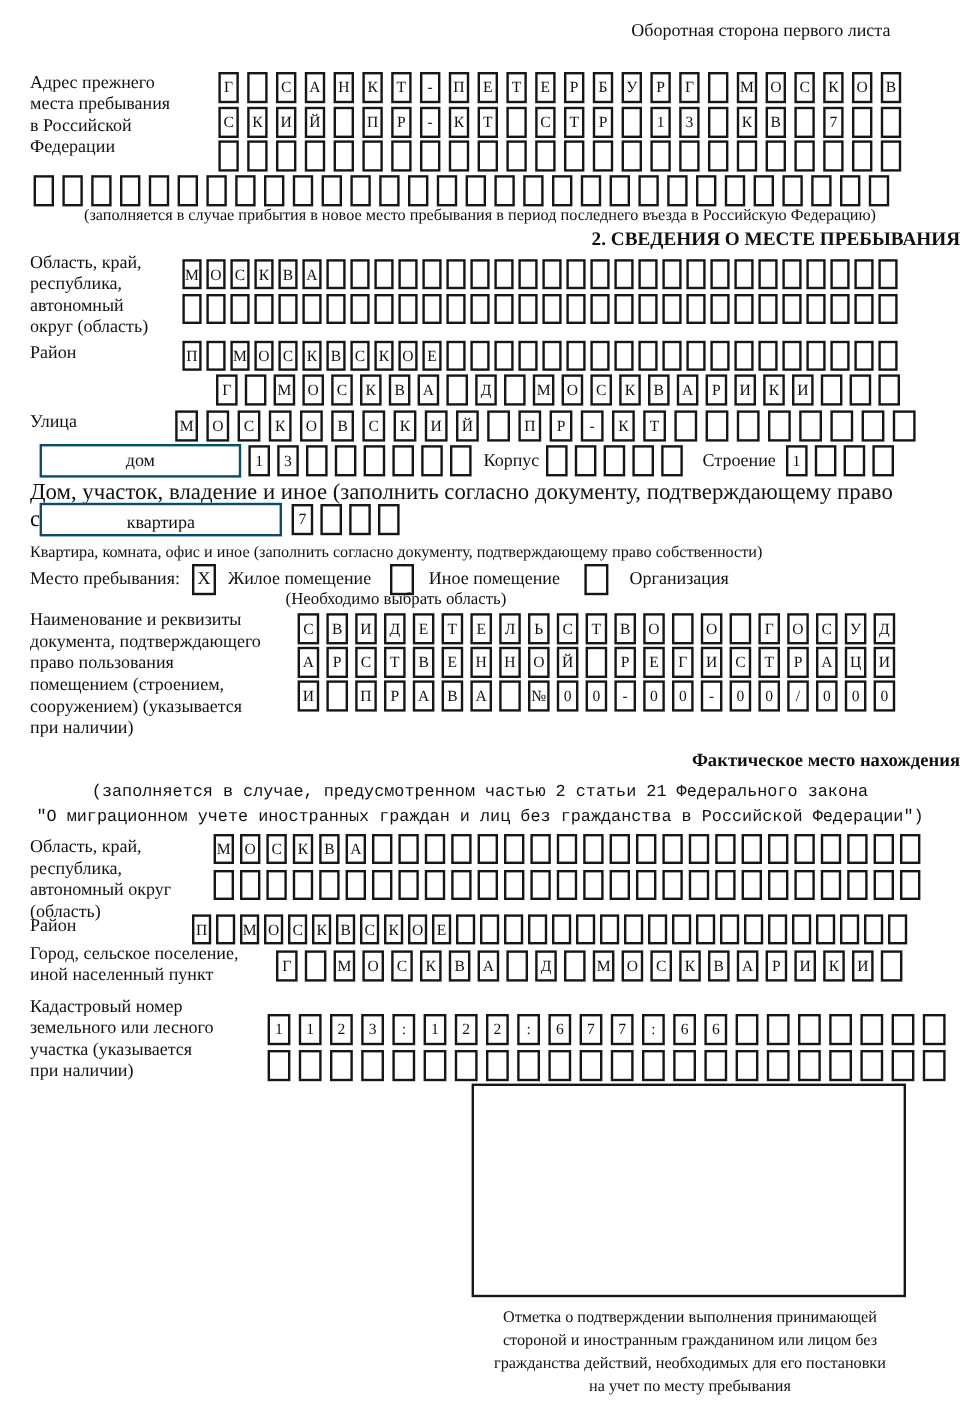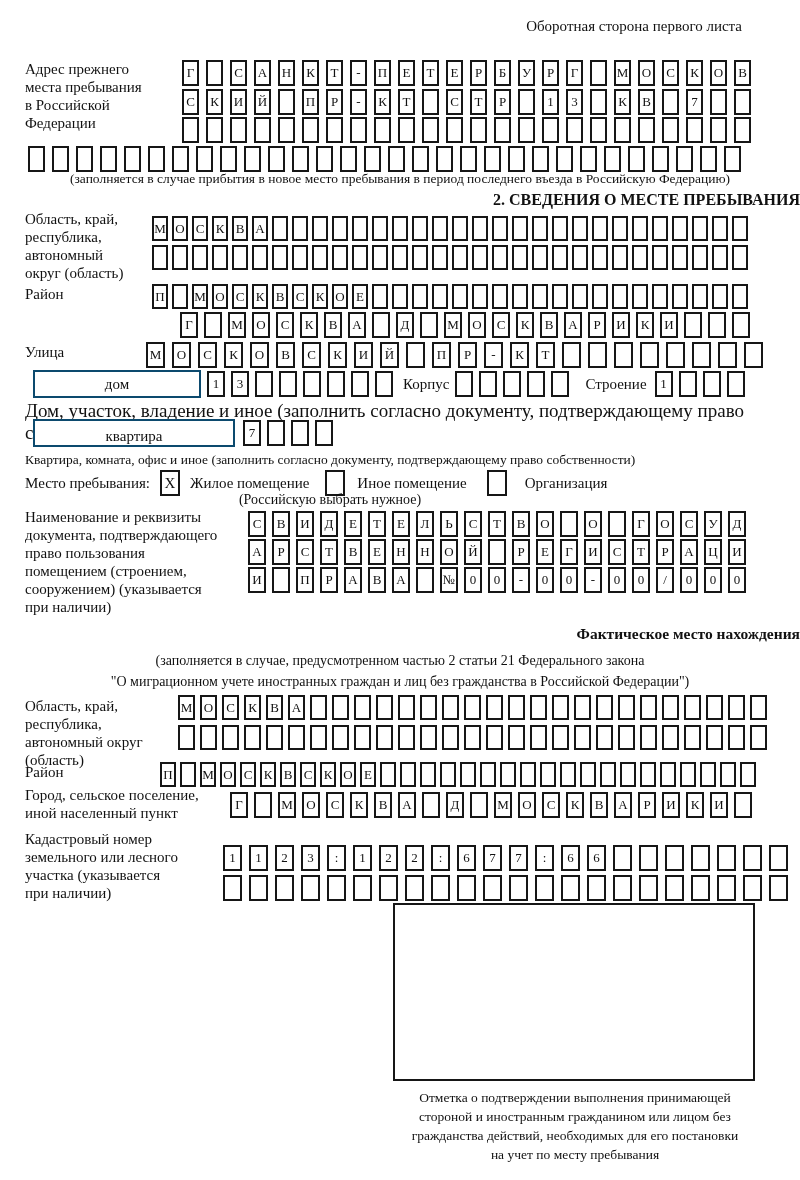--- a/index.html
+++ b/index.html
@@ -360,21 +360,21 @@
     <span class="inline-lbl">Место пребывания:</span>
     <span class="chk" style="margin-left:10px;">X</span>
     <span class="inline-lbl" style="margin-left:10px;">Жилое помещение</span>
     <span class="chk" style="margin-left:16px;"></span>
     <span class="inline-lbl" style="margin-left:12px;">Иное помещение</span>
     <span class="chk" style="margin-left:20px;"></span>
     <span class="inline-lbl" style="margin-left:18px;">Организация</span>
   </div>
 
   <div class="abs" style="left:25px;top:452px;font-size:13.5px;">Квартира, комната, офис и иное (заполнить согласно документу, подтверждающему право собственности)</div>
-  <div class="abs" style="left:25px;top:492px;width:610px;text-align:center;font-size:14px;">(Российскую выбрать нужное)</div>
+  <div class="abs" style="left:25px;top:492px;width:610px;text-align:center;font-size:14px;">(Необходимо выбрать область)</div>
 
   <div class="abs lbl" style="left:25px;top:508px;width:220px;">Наименование и реквизиты
 документа, подтверждающего
 право пользования
 помещением (строением,
 сооружением) (указывается
 при наличии)</div>
   <div class="abs grid gc" style="left:248px;top:511px;">
       <span class="cell">С</span>
       <span class="cell">В</span>
@@ -439,21 +439,21 @@
       <span class="cell">-</span>
       <span class="cell">0</span>
       <span class="cell">0</span>
       <span class="cell">/</span>
       <span class="cell">0</span>
       <span class="cell">0</span>
       <span class="cell">0</span>
     </div>
 
   <div class="abs title" style="left:0;top:625px;font-size:15.5px;">Фактическое место нахождения</div>
-  <div class="abs note" style="left:0;top:650px;">(заполняется в случае, предусмотренном частью 2 статьи 21 Федерального закона
+  <div class="abs note" style="left:0;top:650px;font-family:Liberation Mono, monospace;">(заполняется в случае, предусмотренном частью 2 статьи 21 Федерального закона
 "О миграционном учете иностранных граждан и лиц без гражданства в Российской Федерации")</div>
 
   <div class="abs lbl" style="left:25px;top:697px;width:150px;">Область, край,
 республика,
 автономный округ
 (область)</div>
   <div class="abs grid gb2" style="left:178px;top:695px;">
       <span class="cell">М</span>
       <span class="cell">О</span>
       <span class="cell">С</span>

